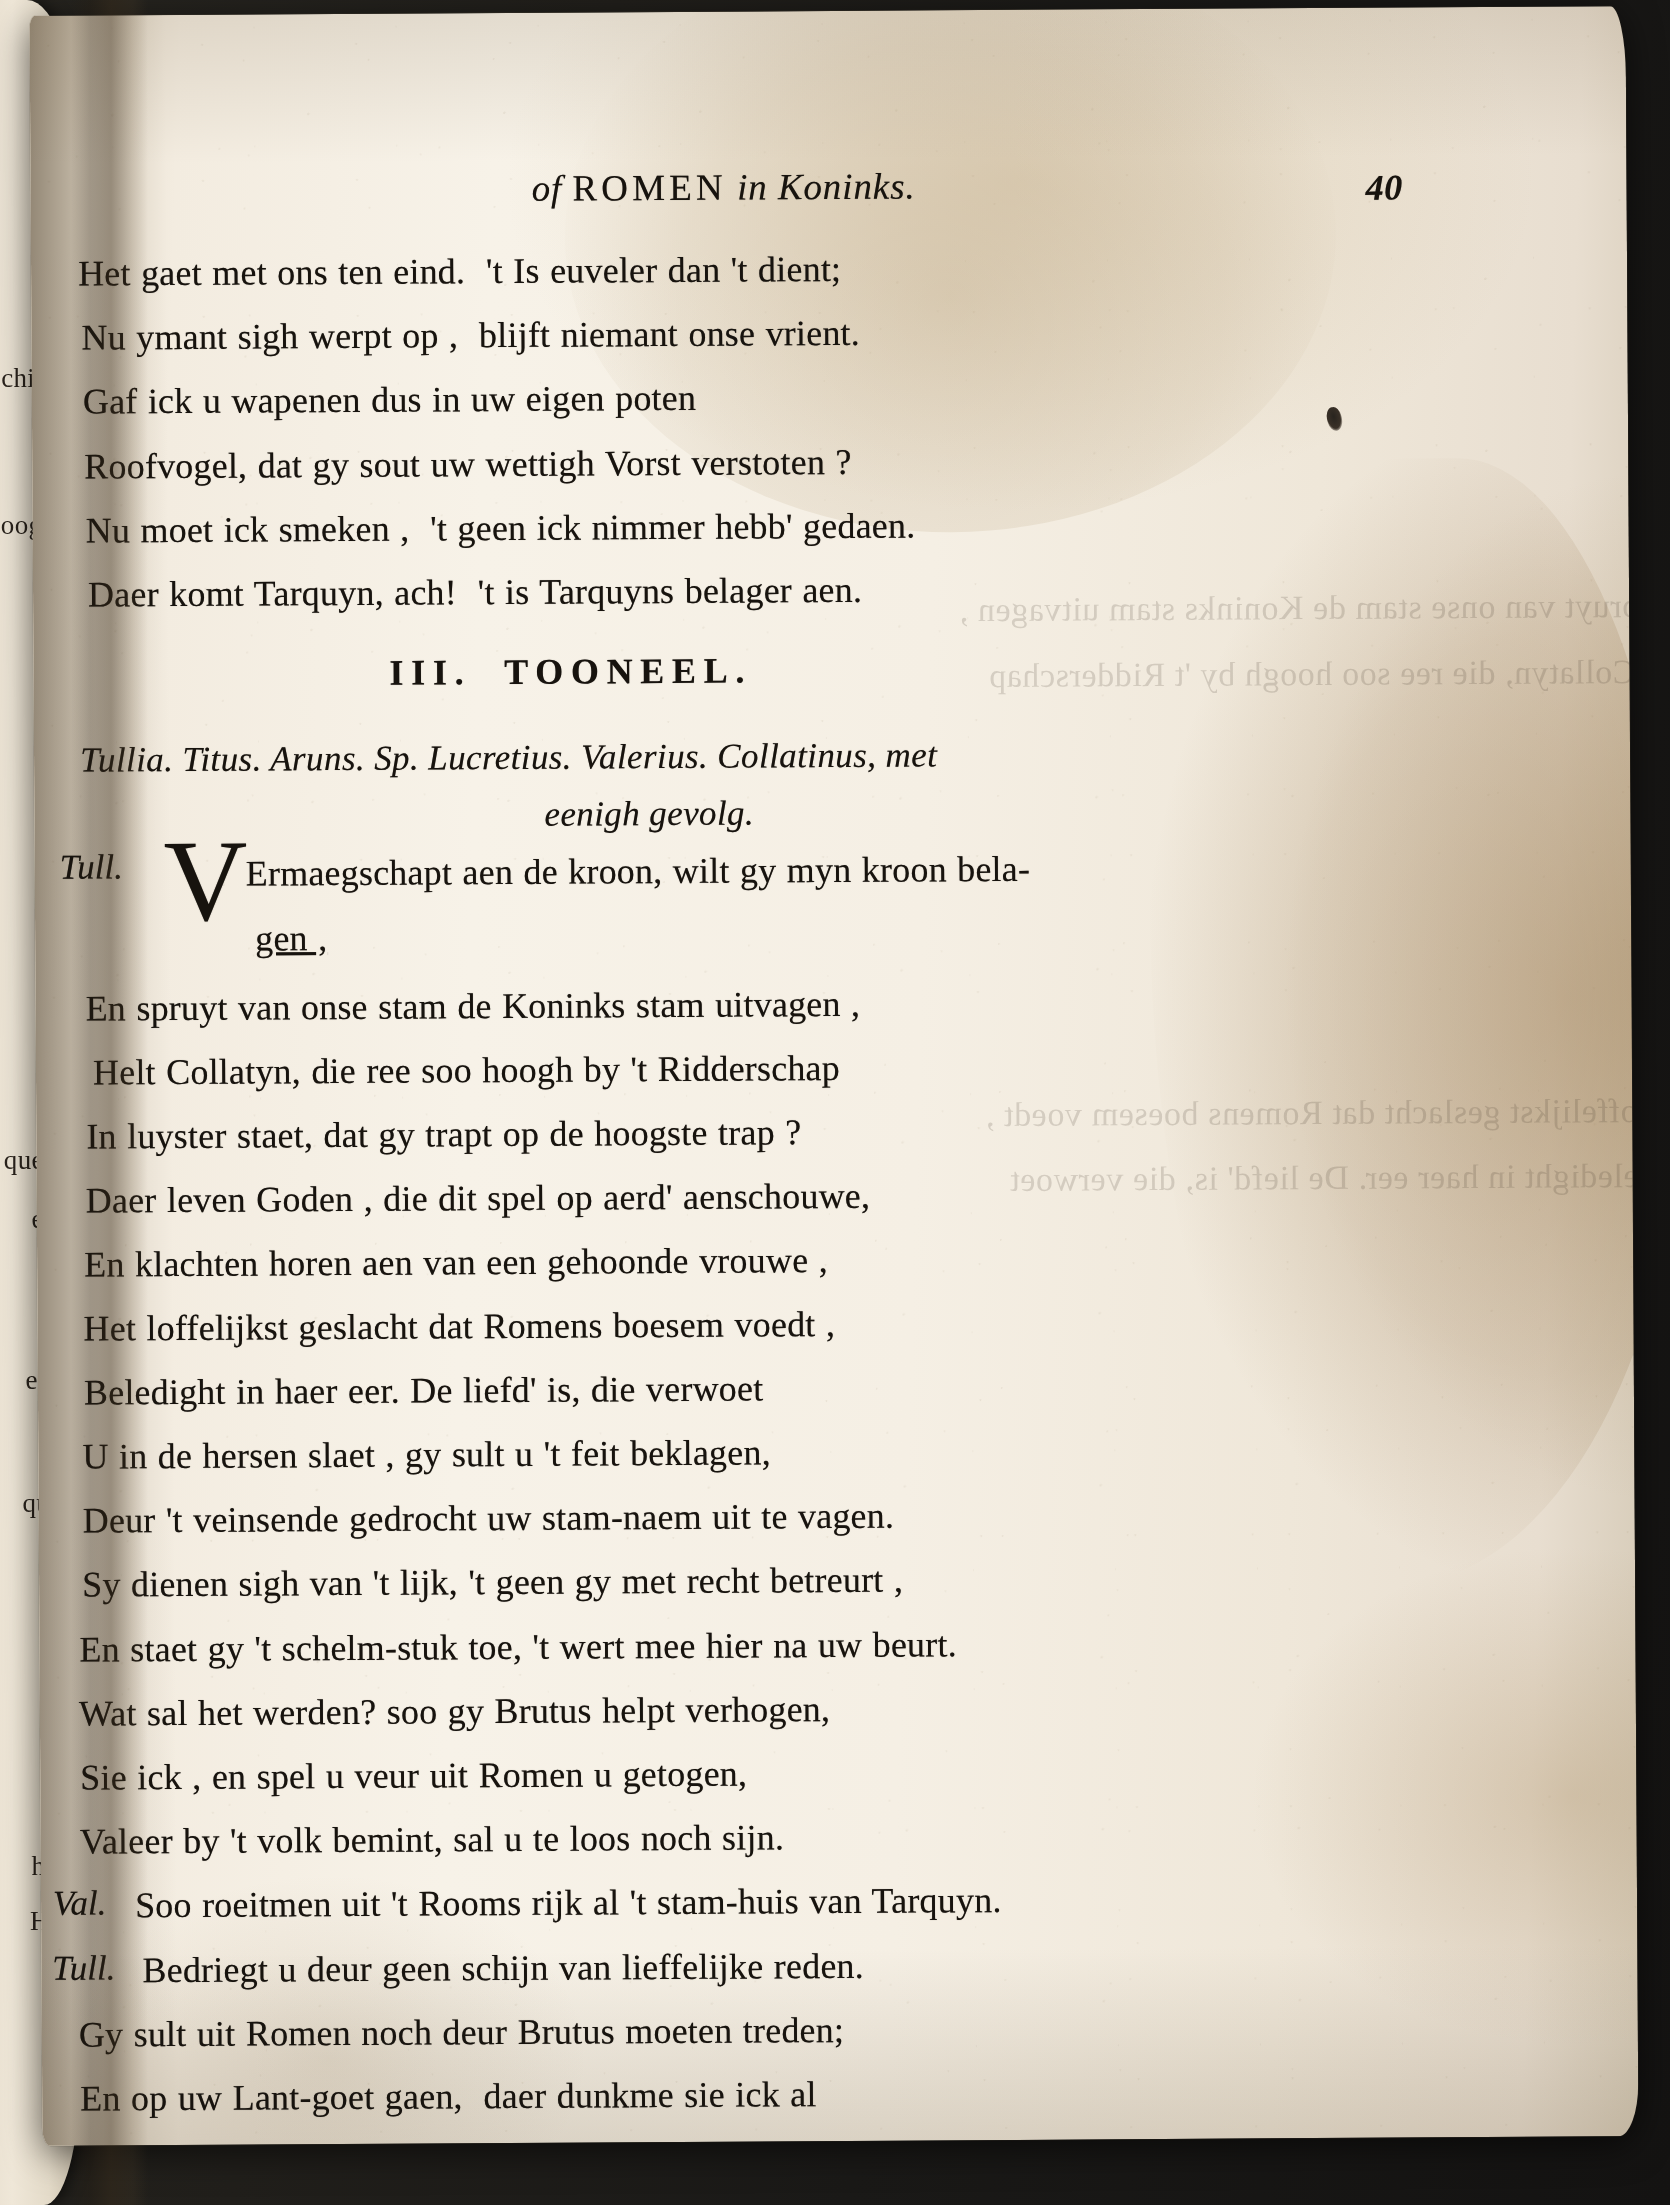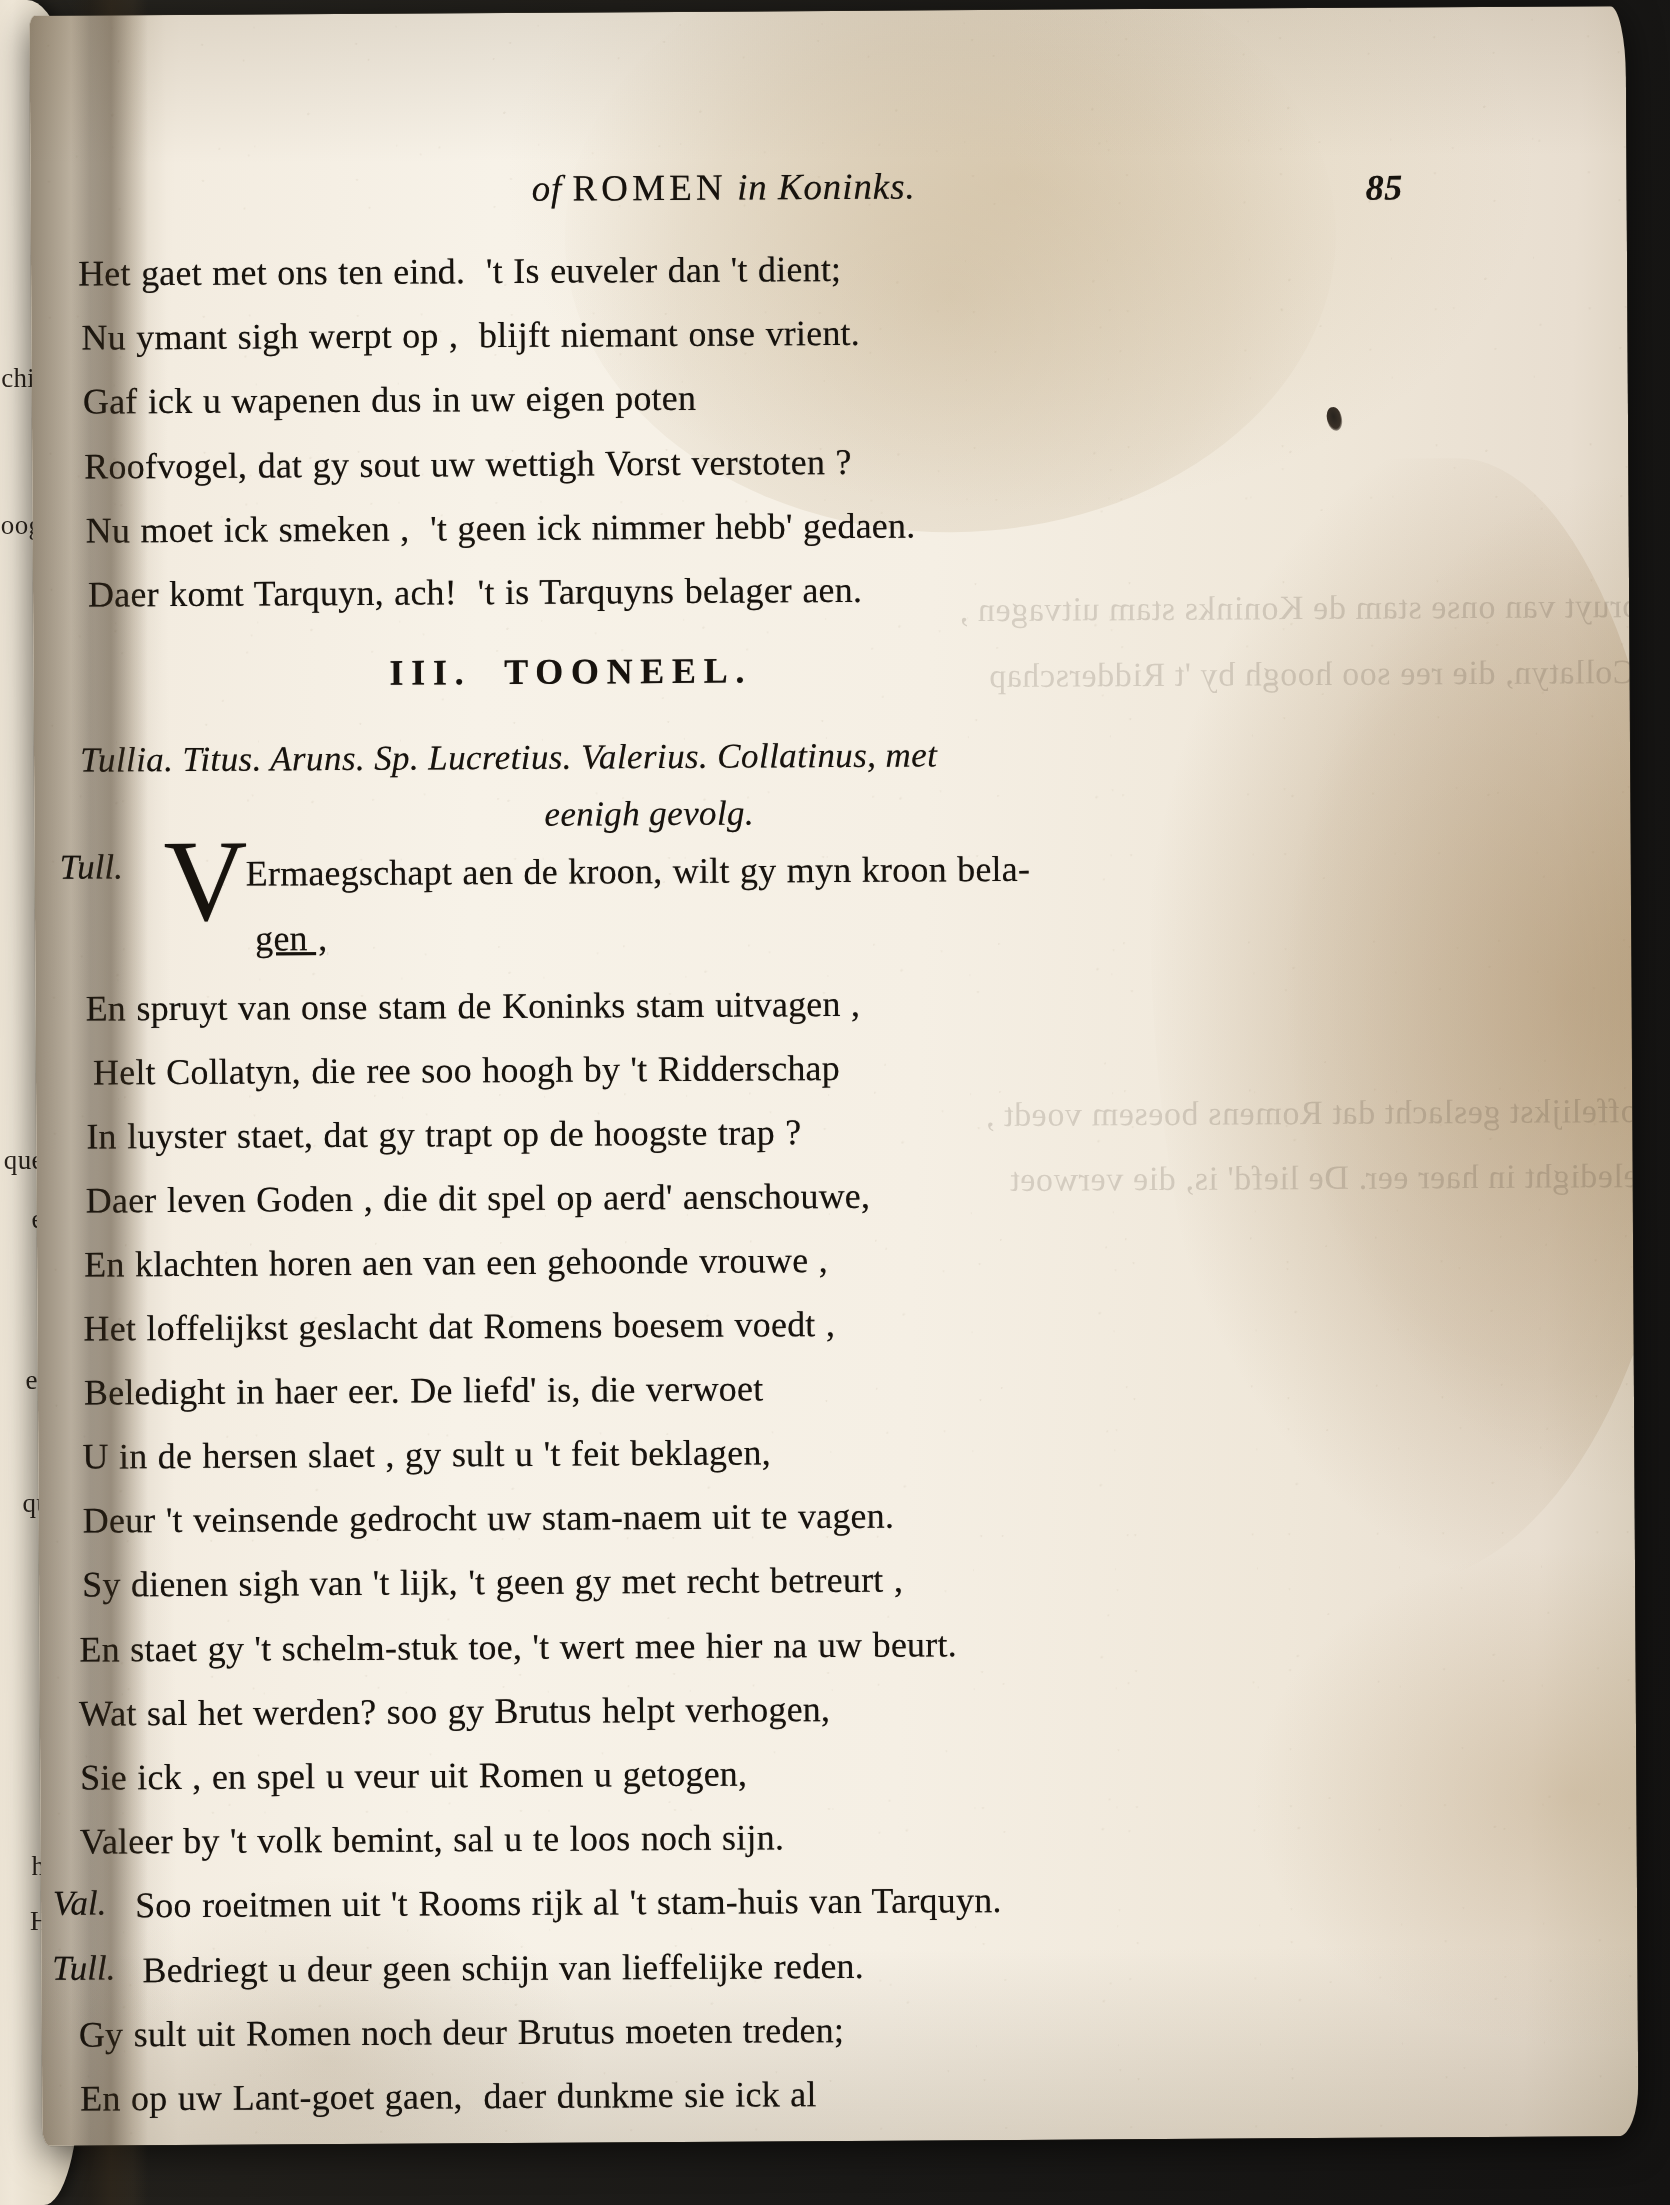--- a/index.html
+++ b/index.html
@@ -255,21 +255,21 @@
 
     <div class="showthrough" style="left:926px; top:581px;">En spruyt van onse stam de Koninks stam uitvagen ,</div>
     <div class="showthrough" style="left:955px; top:647px;">Helt Collatyn, die ree soo hoogh by 't Ridderschap</div>
     <div class="showthrough" style="left:949px; top:1086px;">Het loffelijkst geslacht dat Romens boesem voedt ,</div>
     <div class="showthrough" style="left:973px; top:1151px;">Beledight in haer eer. De liefd' is, die verwoet</div>
 
     <div class="textblock">
 
       <div class="line runhead" style="left:501px; top:155px;"><span>of </span><span class="smallcaps">ROMEN</span><span> in </span><span>Koninks.</span></div>
 
-      <div class="line folio" style="left:1335px; top:159px;">85</div>
+      <div class="line folio" style="left:1335px; top:159px;">40</div>
 
       <div class="line verse" style="left:47px;  top:237px;">Het gaet met ons ten eind.  't Is euveler dan 't dient;</div>
       <div class="line verse" style="left:50px;  top:301px;">Nu ymant sigh werpt op ,  blijft niemant onse vrient.</div>
       <div class="line verse" style="left:51px;  top:365px;">Gaf ick u wapenen dus in uw eigen poten</div>
       <div class="line verse" style="left:52px;  top:430px;">Roofvogel, dat gy sout uw wettigh Vorst verstoten ?</div>
       <div class="line verse" style="left:53px;  top:494px;">Nu moet ick smeken ,  't geen ick nimmer hebb' gedaen.</div>
       <div class="line verse" style="left:55px;  top:558px;">Daer komt Tarquyn, ach!  't is Tarquyns belager aen.</div>
 
       <div class="inkblot" style="left:1295px; top:399px;"></div>
 

